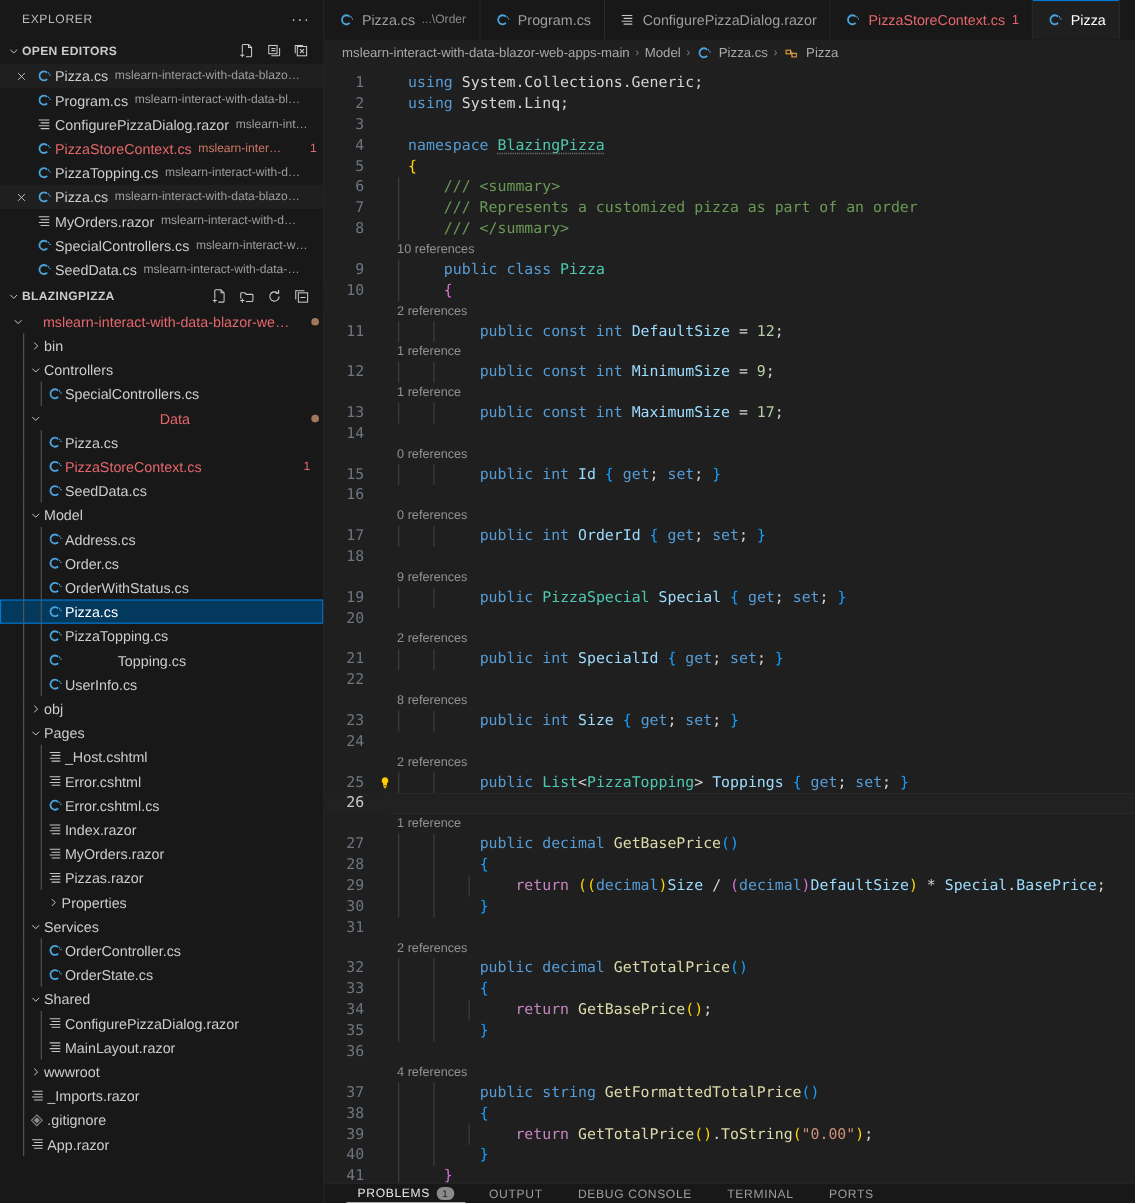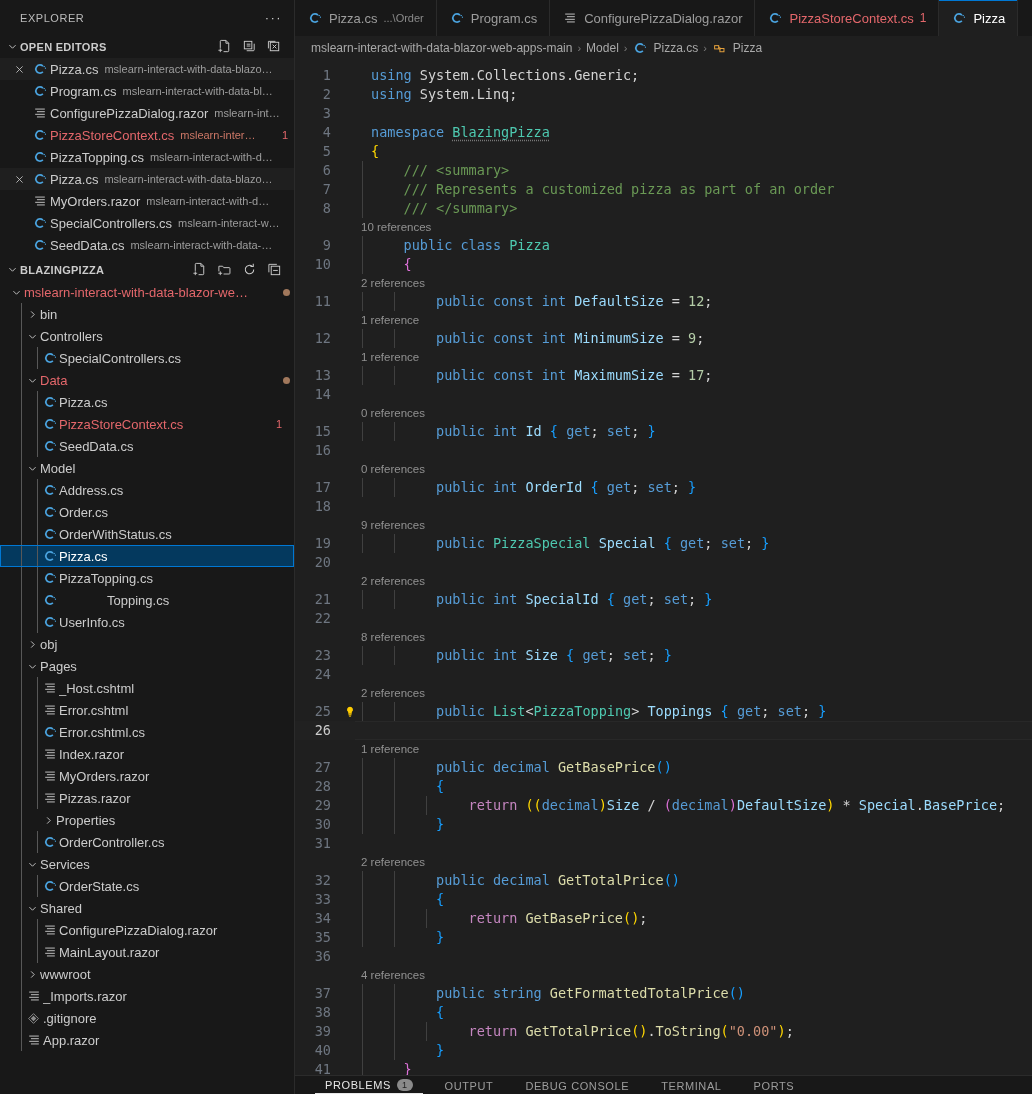--- a/index.html
+++ b/index.html
@@ -69,21 +69,21 @@
   .trow { height: 22px; display: flex; align-items: center; font-size: 13px; color: #cccccc; white-space: nowrap; position: relative; }
   .trow.selected { background: #04395e; color: #ffffff; }
   .trow.selected::after{
     content:""; position:absolute; inset:0; border:1px solid #0078d4; pointer-events:none;
   }
   .trow .tchev { width: 16px; flex: 0 0 16px; display:flex; align-items:center; justify-content:center; color:#cccccc; font-size: 10px; }
   .trow .ticon { width: 19px; flex: 0 0 19px; display:flex; align-items:center; justify-content:center; }
   .trow .tlabel { flex: 1 1 auto; overflow: hidden; text-overflow: ellipsis; }
   .trow .tdot { width: 16px; flex:0 0 16px; display:flex; align-items:center; justify-content:center; }
   .trow .tnum { font-size: 11px; color: #cccccc; padding-right: 12px; }
-  .trow.folder-err .tlabel { color: #e4676b; }
+  .trow.folder-err .tlabel { color: #e4676b; text-align: center; }
   .trow.file-err .tlabel, .trow.file-err .tnum { color: #e4676b; }
   .dot-orange { width: 7px; height: 7px; border-radius: 50%; background: #a1785c; display:block; }
   .indent-guide { position: absolute; top:0; bottom:0; width:1px; background:#585858; }
 
   
   .main { flex: 1 1 auto; display: flex; flex-direction: column; background: #1f1f1f; min-width: 0; }
 
   .tabbar { height: 36px; background: #181818; display: flex; align-items: stretch; overflow: hidden; flex: 0 0 36px; }
   .tab {
     display: flex; align-items: center; gap: 6px;
@@ -631,40 +631,40 @@
         </div>
         <div class="trow" style="padding-left: 40px;">
           <span class="indent-guide" style="left: 21px;"></span>
           <span class="tchev">
             <svg width="11" height="11" viewBox="0 0 16 16">
               <path d="M6 3.5 L10.5 8 L6 12.5" fill="none" stroke="#cccccc" stroke-width="1.3"></path>
             </svg>
           </span>
           <span class="tlabel">Properties</span>
         </div>
+        <div class="trow" style="padding-left: 24px;">
+          <span class="indent-guide" style="left: 21px;"></span>
+          <span class="tchev">
+            <svg width="11" height="11" viewBox="0 0 16 16">
+              <path d="M3.5 6 L8 10.5 L12.5 6" fill="none" stroke="#cccccc" stroke-width="1.3"></path>
+            </svg>
+          </span>
+          <span class="tlabel">Services</span>
+        </div>
         <div class="trow" style="padding-left: 40px;">
           <span class="indent-guide" style="left: 21px;"></span>
           <span class="indent-guide" style="left: 37px;"></span>
           <span class="ticon">
             <svg width="14" height="14" viewBox="0 0 16 16">
               <path d="M11.3 4.7A4.6 4.6 0 0 0 8 3.3 4.7 4.7 0 1 0 11.3 11.3" fill="none" stroke="#4aa3df" stroke-width="1.9"></path>
               <path d="M12.1 5.2h1.3M12.75 4.55v1.3" stroke="#4aa3df" stroke-width="1"></path>
               <path d="M13.6 7.1h1.2M14.2 6.5v1.2" stroke="#4aa3df" stroke-width="0.9"></path>
             </svg>
           </span>
           <span class="tlabel">OrderController.cs</span>
-        </div>
-        <div class="trow" style="padding-left: 24px;">
-          <span class="indent-guide" style="left: 21px;"></span>
-          <span class="tchev">
-            <svg width="11" height="11" viewBox="0 0 16 16">
-              <path d="M3.5 6 L8 10.5 L12.5 6" fill="none" stroke="#cccccc" stroke-width="1.3"></path>
-            </svg>
-          </span>
-          <span class="tlabel">Services</span>
         </div>
         <div class="trow" style="padding-left: 40px;">
           <span class="indent-guide" style="left: 21px;"></span>
           <span class="indent-guide" style="left: 37px;"></span>
           <span class="ticon">
             <svg width="14" height="14" viewBox="0 0 16 16">
               <path d="M11.3 4.7A4.6 4.6 0 0 0 8 3.3 4.7 4.7 0 1 0 11.3 11.3" fill="none" stroke="#4aa3df" stroke-width="1.9"></path>
               <path d="M12.1 5.2h1.3M12.75 4.55v1.3" stroke="#4aa3df" stroke-width="1"></path>
               <path d="M13.6 7.1h1.2M14.2 6.5v1.2" stroke="#4aa3df" stroke-width="0.9"></path>
             </svg>

